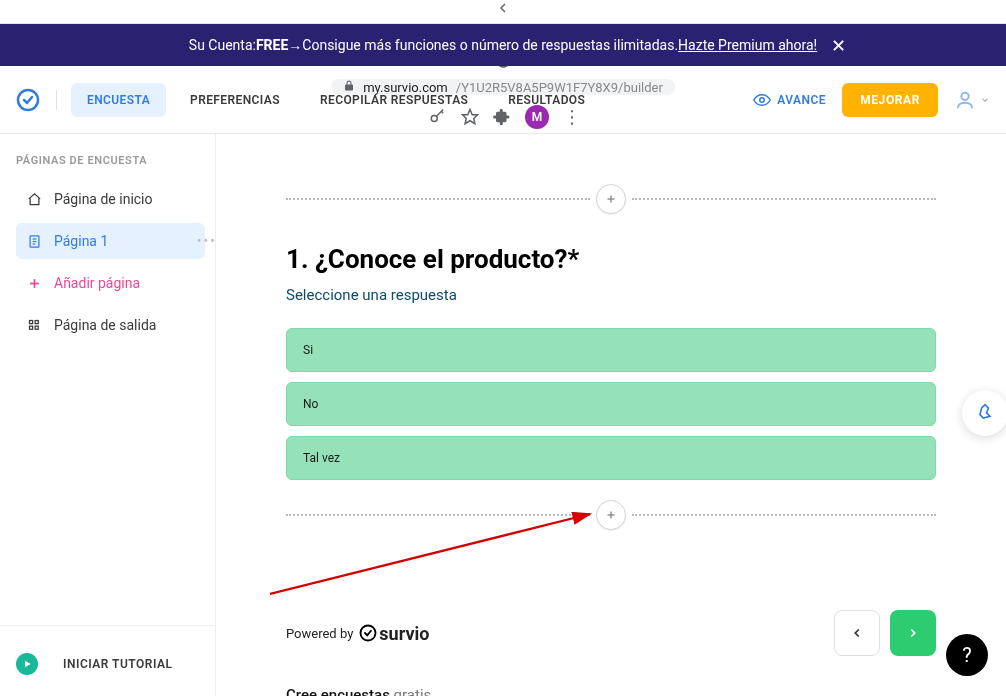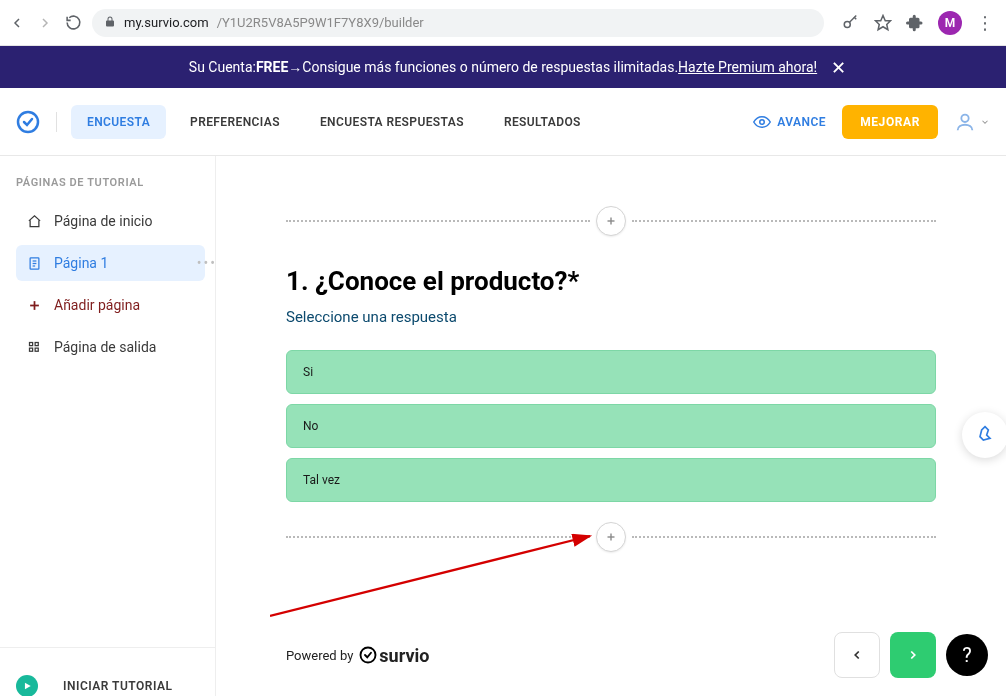--- a/index.html
+++ b/index.html
@@ -1,17 +1,17 @@
 <!DOCTYPE html>
 <html><head>
 <meta charset="utf-8">
 <style>
 * { margin:0; padding:0; box-sizing:border-box; font-family:-apple-system,BlinkMacSystemFont,"Segoe UI",Roboto,sans-serif; }
 body { width:1006px; height:696px; overflow:hidden; background:#fff; position:relative;}
-.browser-bar { height:46px; background:#fff; display:flex; align-items:center; padding:0 8px; gap:10px; border-bottom:1px solid #e5e5e5;}
+.browser-bar { height:24px; background:#fff; display:flex; align-items:center; padding:0 8px; gap:10px; border-bottom:1px solid #e5e5e5;flex-direction:column;}
 .browser-bar .nav-icon { width:18px; height:18px; display:flex; align-items:center; justify-content:center; color:#5f6368; cursor:pointer;}
 .browser-bar .nav-icon.disabled { color:#b5b5b5;}
 .url-box { flex:1; height:28px; background:#f1f3f4; border-radius:14px; display:flex; align-items:center; padding:0 12px; gap:8px; color:#202124; font-size:13px;}
 .url-box .lock { color:#5f6368; }
 .url-host { color:#202124;}
 .url-path { color:#898989;}
 .browser-right { display:flex; align-items:center; gap:14px; margin-left:8px; margin-right:4px;}
 .avatar { width:24px; height:24px; border-radius:50%; background:#9c27b0; color:#fff; font-size:12px; font-weight:600; display:flex; align-items:center; justify-content:center;}
 .kebab {color:#5f6368; font-size:18px; line-height:0.4;}
 .banner { height:42px; background:#2b2171; display:flex; align-items:center; justify-content:center; color:#fff; font-size:14px; position:relative;}
@@ -26,21 +26,21 @@
 .tab.active { background:#e6f1ff; color:#2f7de1;}
 .topbar-right { margin-left:auto; display:flex; align-items:center; gap:16px;}
 .preview { display:flex; align-items:center; gap:6px; color:#2f7de1; font-size:12px; font-weight:600; letter-spacing:0.5px; cursor:pointer;}
 .upgrade-btn { background:#ffb300; color:#fff; font-size:12px; font-weight:700; letter-spacing:0.6px; padding:10px 18px; border-radius:6px; border:none; cursor:pointer;}
 .user-menu { display:flex; align-items:center; gap:4px; color:#7aa7e0; cursor:pointer;}
 .layout { display:flex; height:calc(696px - 34px - 40px - 54px);}
 .sidebar { width:216px; background:#fff; border-right:1px solid #eee; display:flex; flex-direction:column; padding-top:20px;}
 .side-label { font-size:11px; letter-spacing:0.6px; color:#9a9a9a; font-weight:600; padding:0 16px 14px;}
 .side-item { display:flex; align-items:center; gap:12px; margin:0 10px 6px 16px; padding:10px 10px; border-radius:6px; font-size:14px; color:#3a3a3a; cursor:pointer; position:relative;}
 .side-item.active { background:#e6f1ff; color:#2f7de1;}
-.side-item.green { color:#7f1d1d;}
+.side-item.green { color:#ec4899;}
 .side-dots { position:absolute; right:-12px; color:#bfbfbf; letter-spacing:2px; font-size:14px;}
 .side-icon { width:16px; height:16px; display:flex; align-items:center; justify-content:center; color:inherit; }
 .sidebar-bottom { margin-top:auto; border-top:1px solid #eee; padding:27px 16px; display:flex; align-items:center; gap:25px; cursor:pointer;}
 .play-circle { width:22px; height:22px; border-radius:50%; background:#18b99b; display:flex; align-items:center; justify-content:center;}
 .tutorial-text { font-size:12px; font-weight:600; letter-spacing:0.5px; color:#3a3a3a;}
 .canvas { flex:1; background:#fff; position:relative; overflow:hidden;}
 .divider-row { display:flex; align-items:center; margin:0 70px; position:relative;}
 .dash { flex:1; border-top:2px dotted #b9b9b9; }
 .add-btn { width:30px; height:30px; border-radius:50%; border:1px solid #d5d5d5; background:#fff; display:flex; align-items:center; justify-content:center; color:#8a8a8a; cursor:pointer; margin:0 6px; box-shadow:0 1px 2px rgba(0,0,0,0.08);}
 .question-block { margin:30px 70px 20px;}
@@ -124,21 +124,21 @@
   <div class="logo">
     <svg width="24" height="24" viewBox="0 0 24 24" fill="none">
         <circle cx="12" cy="12" r="10" stroke="#2f7de1" stroke-width="2.5"></circle>
         <path d="M8 12l3 3 5-6" stroke="#2f7de1" stroke-width="2.5" fill="none" stroke-linecap="round"></path>
       </svg>
   </div>
   <div class="vbar"></div>
   <div class="tabs">
     <div class="tab active">ENCUESTA</div>
     <div class="tab">PREFERENCIAS</div>
-    <div class="tab">ENCUESTA RESPUESTAS</div>
+    <div class="tab">RECOPILAR RESPUESTAS</div>
     <div class="tab">RESULTADOS</div>
   </div>
   <div class="topbar-right">
     <div class="preview">
       <svg width="18" height="18" viewBox="0 0 24 24" fill="none" stroke="#2f7de1" stroke-width="2">
           <path d="M1 12s4-7 11-7 11 7 11 7-4 7-11 7S1 12 1 12z"></path>
           <circle cx="12" cy="12" r="3"></circle>
         </svg>
       <span>AVANCE</span>
     </div>
@@ -150,21 +150,21 @@
         </svg>
       <svg width="10" height="10" viewBox="0 0 24 24" fill="none" stroke="#9a9a9a" stroke-width="2.5">
           <path d="M6 9l6 6 6-6"></path>
         </svg>
     </div>
   </div>
 </div>
 
 <div class="layout">
   <div class="sidebar">
-    <div class="side-label">PÁGINAS DE TUTORIAL</div>
+    <div class="side-label">PÁGINAS DE ENCUESTA</div>
     <div class="side-item">
       <span class="side-icon">
           <svg width="15" height="15" viewBox="0 0 24 24" fill="none" stroke="currentColor" stroke-width="2">
             <path d="M3 11l9-8 9 8"></path>
             <path d="M5 10v10h14V10"></path>
           </svg>
         </span>
       <span>Página de inicio</span>
     </div>
     <div class="side-item active">

